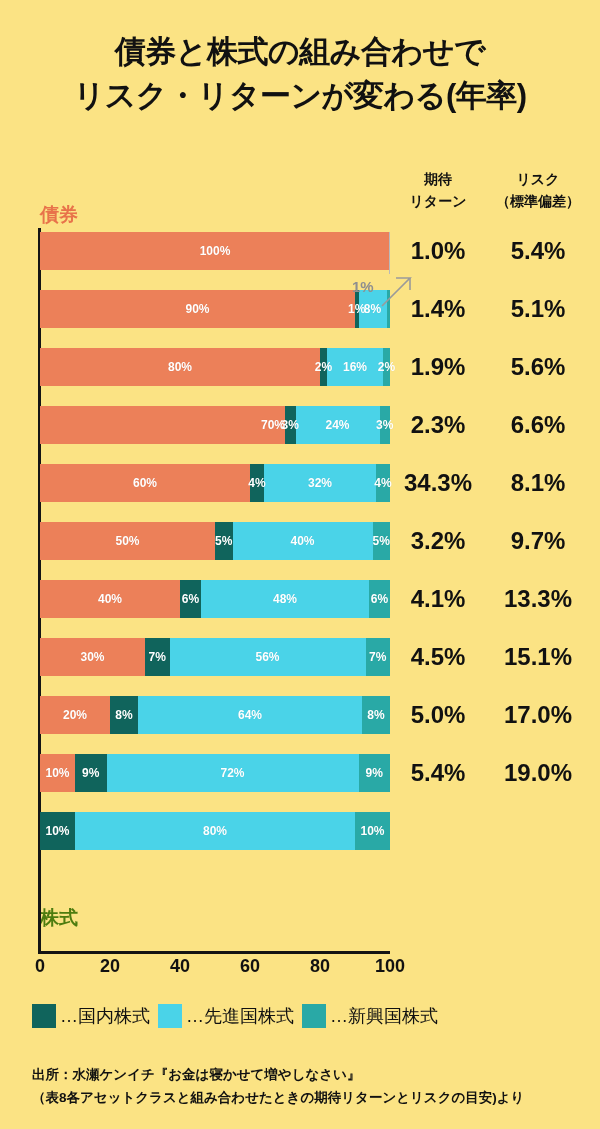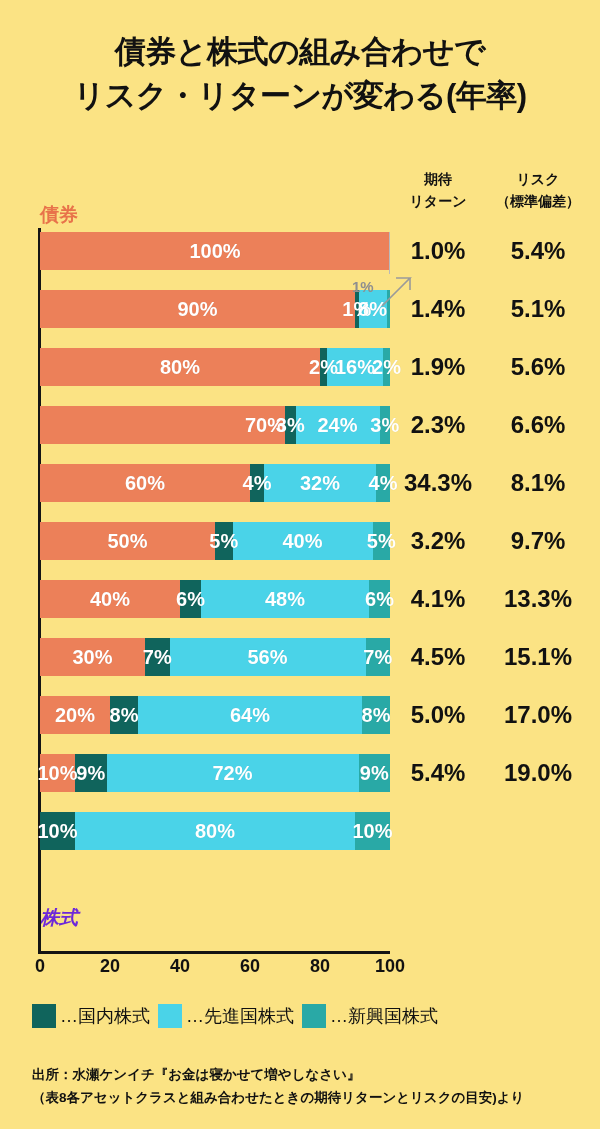--- a/index.html
+++ b/index.html
@@ -48,21 +48,21 @@
   
   .sect-label {
     position: absolute;
     width: 350px;
     left: 40px;
     text-align: left;
     font-size: 19px;
     font-weight: bold;
   }
   .sect-bonds { top: 202px; color: #e8734a; }
-  .sect-stocks { top: 905px; color: #6d28d9; font-style: italic; }
+  .sect-stocks { top: 905px; color: #4d7c0f; }
 
   
   .axis-y {
     position: absolute;
     left: 38px; top: 228px;
     width: 3px; height: 725px;
     background: #141414;
   }
   .axis-x {
     position: absolute;
@@ -82,21 +82,21 @@
   .seg {
     position: relative;
     display: flex;
     align-items: center;
     justify-content: center;
     overflow: visible;
     min-width: 0;
   }
   .seg span {
     color: #ffffff;
-    font-size: 20px;
+    font-size: 12px;
     font-weight: bold;
     white-space: nowrap;
     line-height: 1;
     z-index: 2;
     text-shadow: 0 0 1px rgba(0,0,0,0.12);
   }
   .seg-bond    { background: #ec8059; }
   .seg-dom     { background: #10645c; }
   .seg-dev     { background: #4ad3e8; }
   .seg-emg     { background: #29a9a6; }

